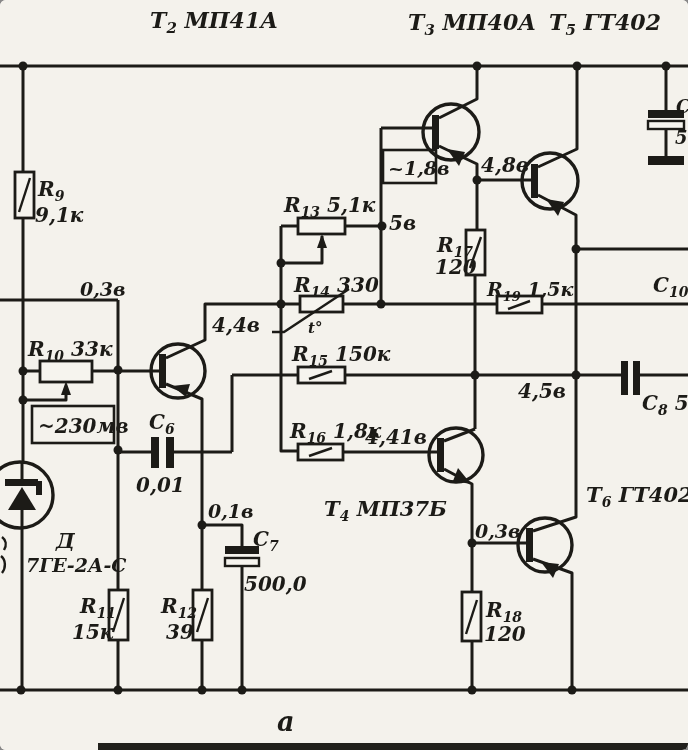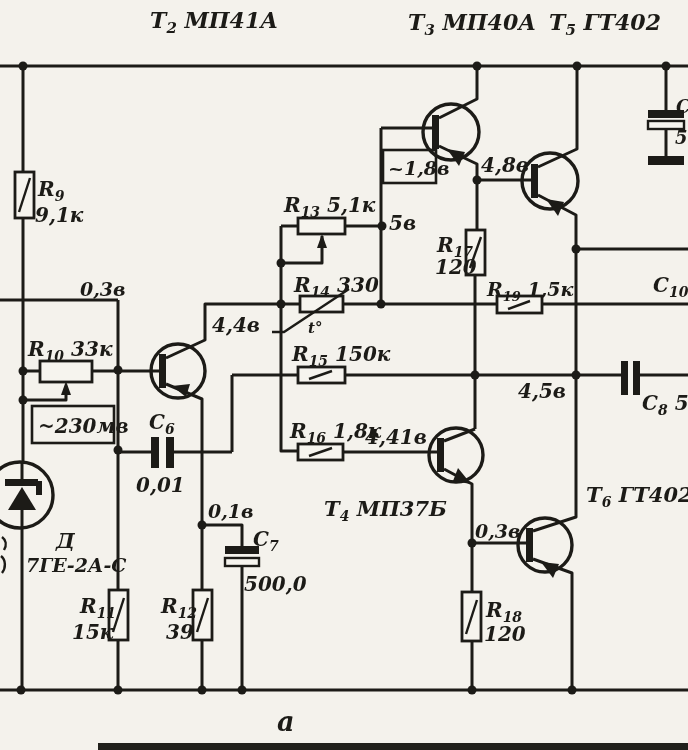--- a/index.html
+++ b/index.html
@@ -1,16 +1,16 @@
 <!DOCTYPE html>
 <html><head>
 <meta charset="utf-8">
 <style>
   html,body{margin:0;padding:0;background:#888;}
-  .page{width:688px;height:750px;position:relative;background:#f4f2ec;overflow:hidden;}
+  .page{width:688px;height:750px;position:relative;background:#f4f2ec;overflow:hidden;border-radius:6px;}
   svg{display:block;}
   svg text{font-family:"DejaVu Serif","Liberation Serif",serif;font-style:italic;font-weight:bold;fill:#1c1b17;}
   .wire{stroke:#1c1b17;stroke-width:3;fill:none;stroke-linecap:butt;stroke-linejoin:round;}
   .thin{stroke:#1c1b17;stroke-width:2.4;fill:none;}
   .body{fill:#f6f4ee;stroke:#1c1b17;stroke-width:2.8;}
   .circ{fill:none;stroke:#1c1b17;stroke-width:3.4;}
   .solid{fill:#1c1b17;stroke:none;}
   .hollow{fill:#f6f4ee;stroke:#1c1b17;stroke-width:2.4;}
   .dot{fill:#1c1b17;}
   .box{fill:none;stroke:#1c1b17;stroke-width:2.6;}

